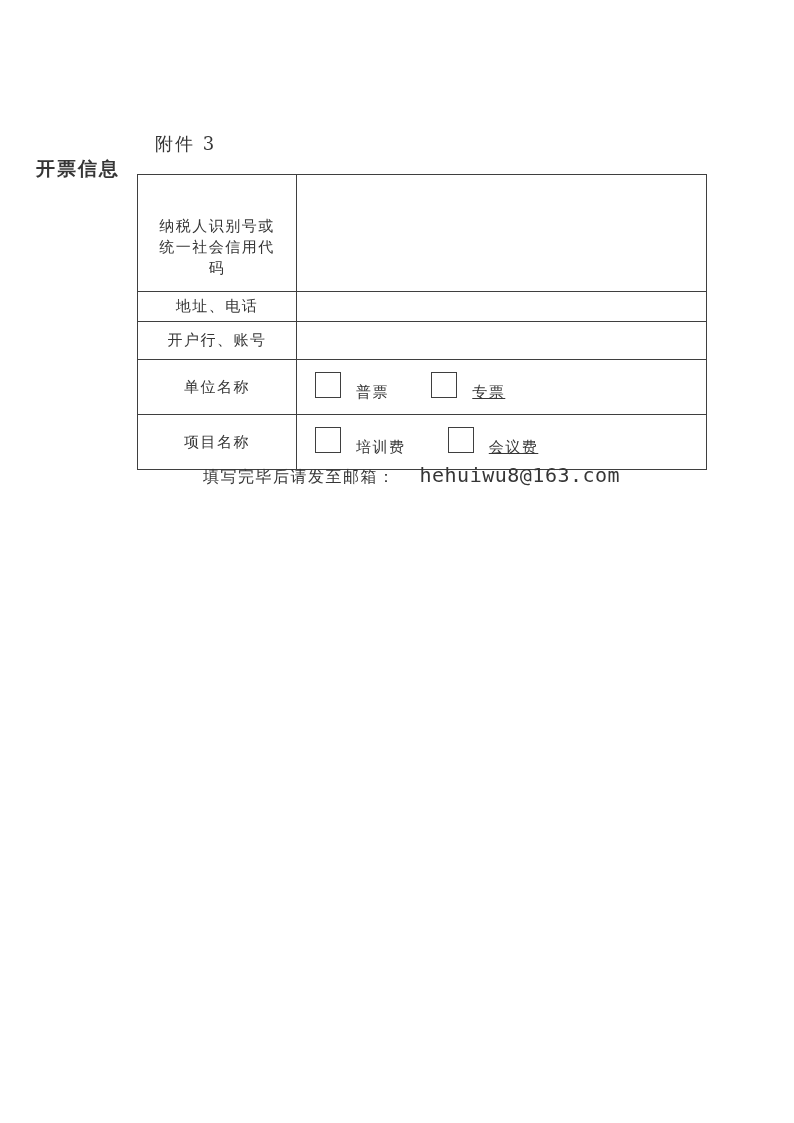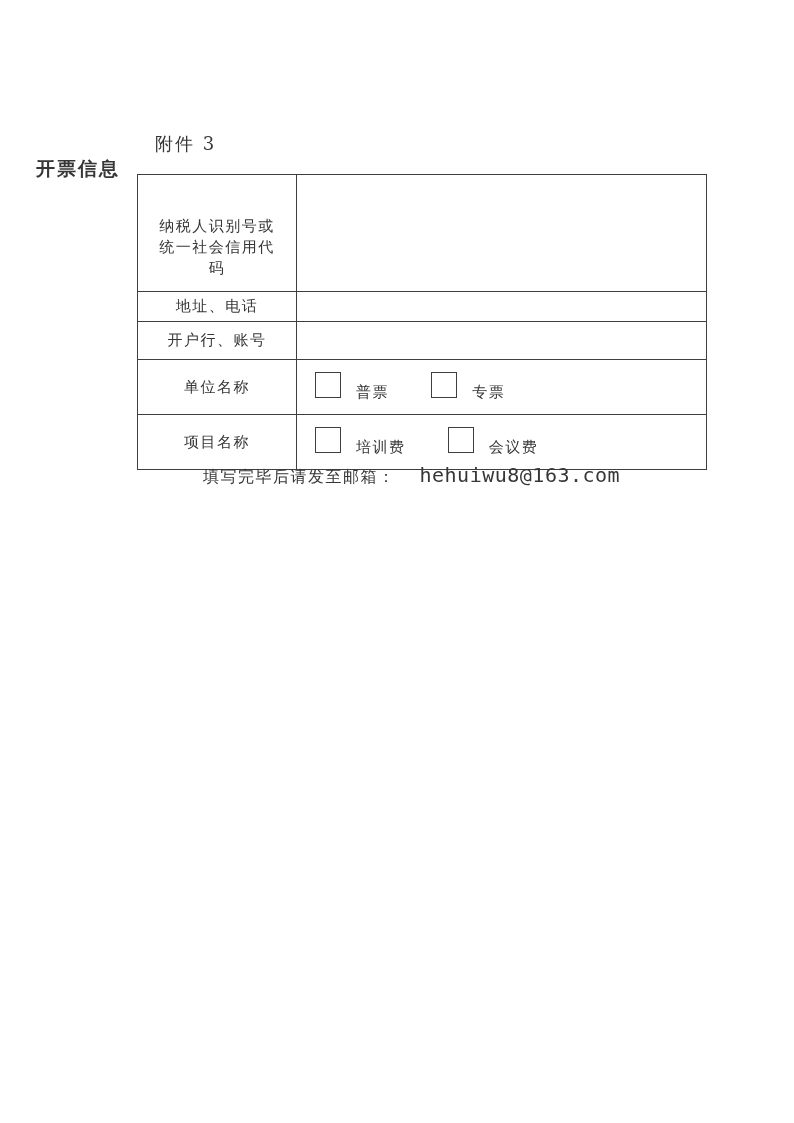--- a/index.html
+++ b/index.html
@@ -66,21 +66,21 @@
     width: 142px;
     line-height: 21px;
     text-align: center;
     margin-top: 29px;
   }
   .option {
     display: inline-block;
     min-width: 96px;
     white-space: nowrap;
   }
-  .option:last-child { min-width: 0; }
+  .option:last-child { min-width: 0; text-decoration: underline; }
   .checkbox-glyph {
     display: inline-block;
     width: 12px;
     height: 12px;
     border: 1px solid #3f3f3f;
     vertical-align: -1px;
     margin-right: 3px;
     background: #ffffff;
   }
   .footer-note {

